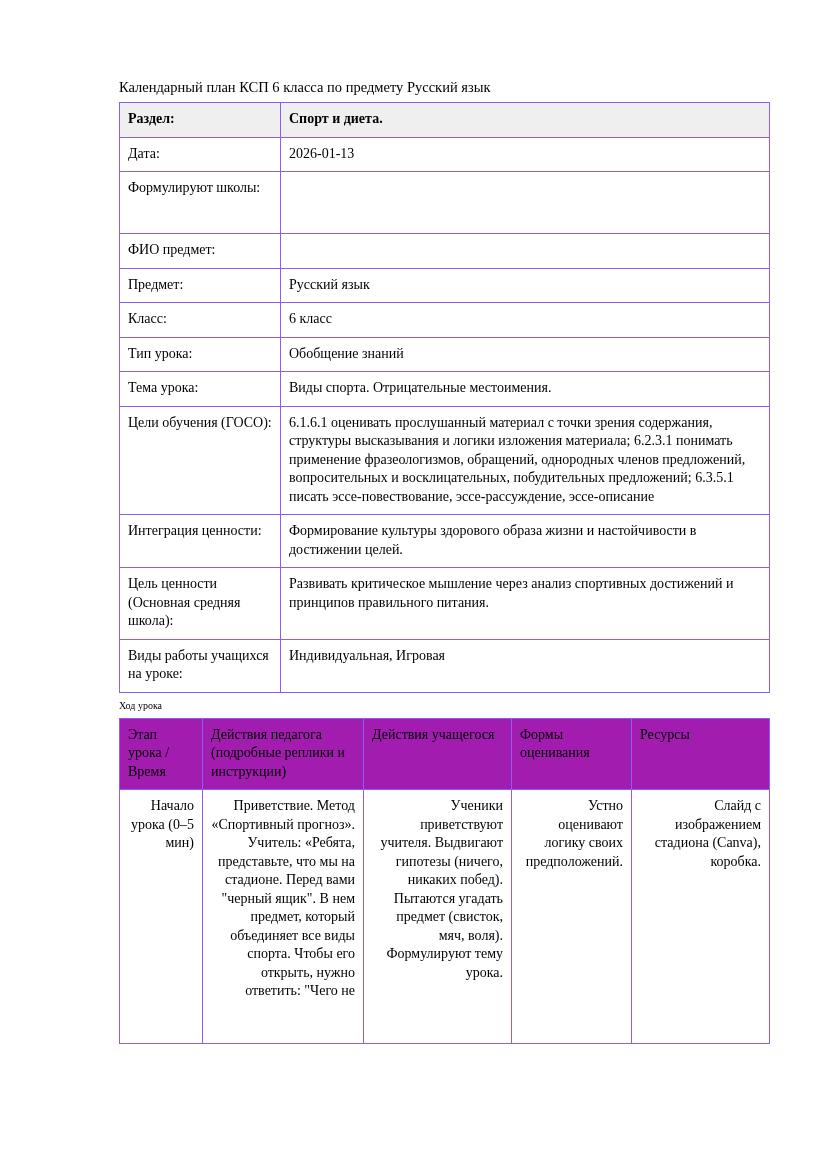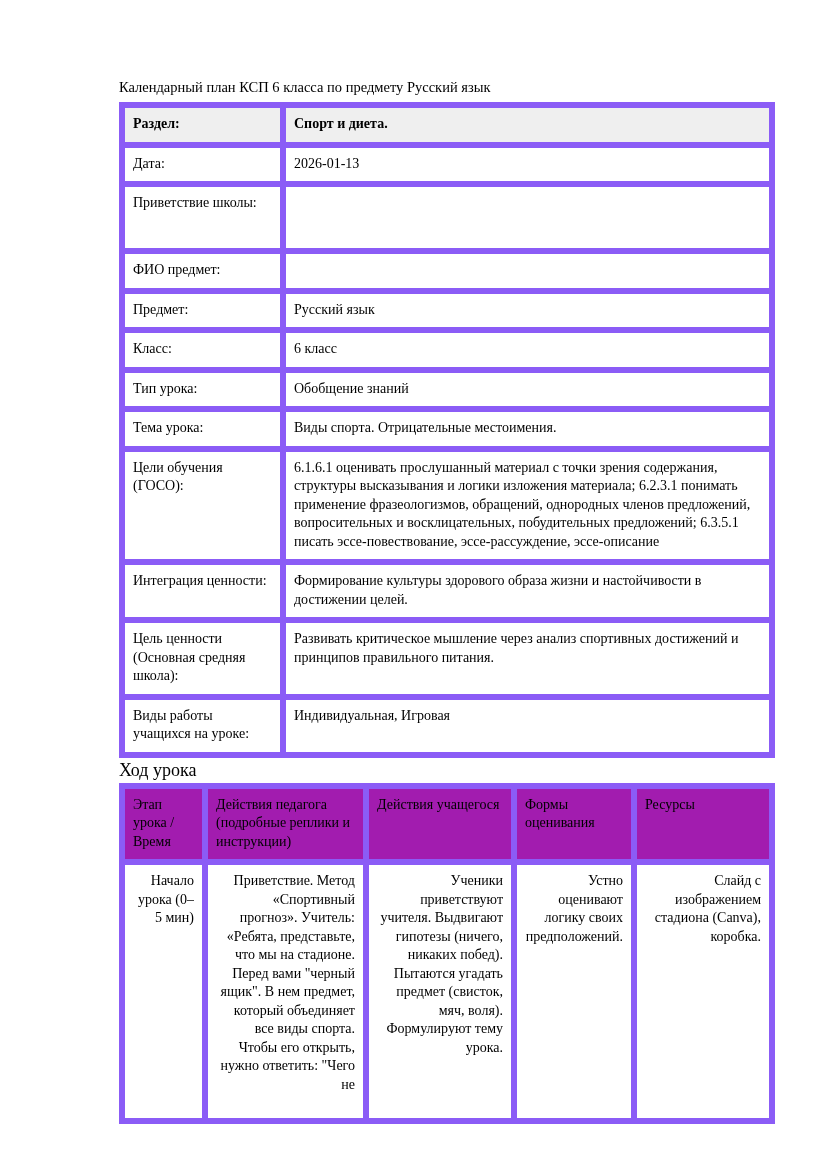--- a/index.html
+++ b/index.html
@@ -24,33 +24,33 @@
     padding: 78px 58px 0 119px;
     border-radius: 32px;
   }
   .doc-title {
     font-size: 14.5px;
     line-height: 18px;
     margin: 0 0 6px 0;
     white-space: nowrap;
   }
   .section-label {
-    font-size: 18px;
+    font-size: 10px;
     line-height: 17px;
     margin: 4px 0 4px 0;
   }
   table {
     border-collapse: collapse;
     table-layout: fixed;
     width: 650px;
     font-size: 14px;
     line-height: 18.5px;
   }
   table td, table th {
-    border: 6px solid #8b5cf6;
+    border: 1px solid #8b5cf6;
     vertical-align: top;
     padding: 7px 8px 8px 8px;
     text-align: left;
     font-weight: normal;
     word-wrap: break-word;
     overflow-wrap: break-word;
     hyphens: none;
   }
   
   .info-table col.c1 { width: 161px; }
@@ -103,21 +103,21 @@
     <tbody>
       <tr class="head">
         <td class="label">Раздел:</td>
         <td class="value">Спорт и диета.</td>
       </tr>
       <tr>
         <td class="label">Дата:</td>
         <td class="value">2026-01-13</td>
       </tr>
       <tr class="tall-blank">
-        <td class="label">Приветствие школы:</td>
+        <td class="label">Формулируют школы:</td>
         <td class="value"></td>
       </tr>
       <tr>
         <td class="label">ФИО предмет:</td>
         <td class="value"></td>
       </tr>
       <tr>
         <td class="label">Предмет:</td>
         <td class="value">Русский язык</td>
       </tr>

